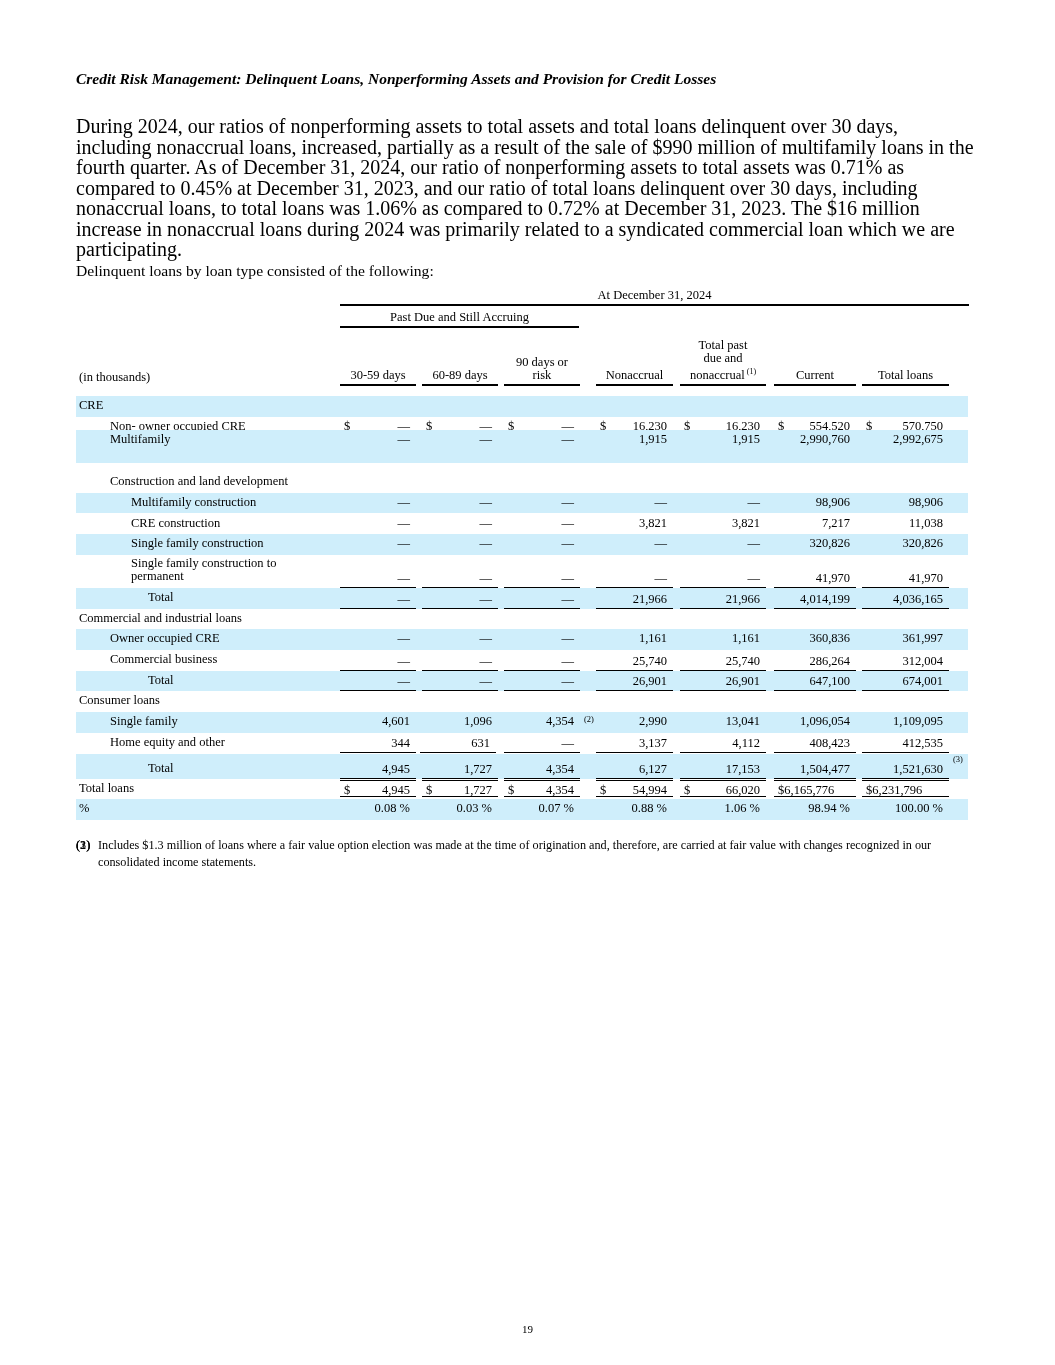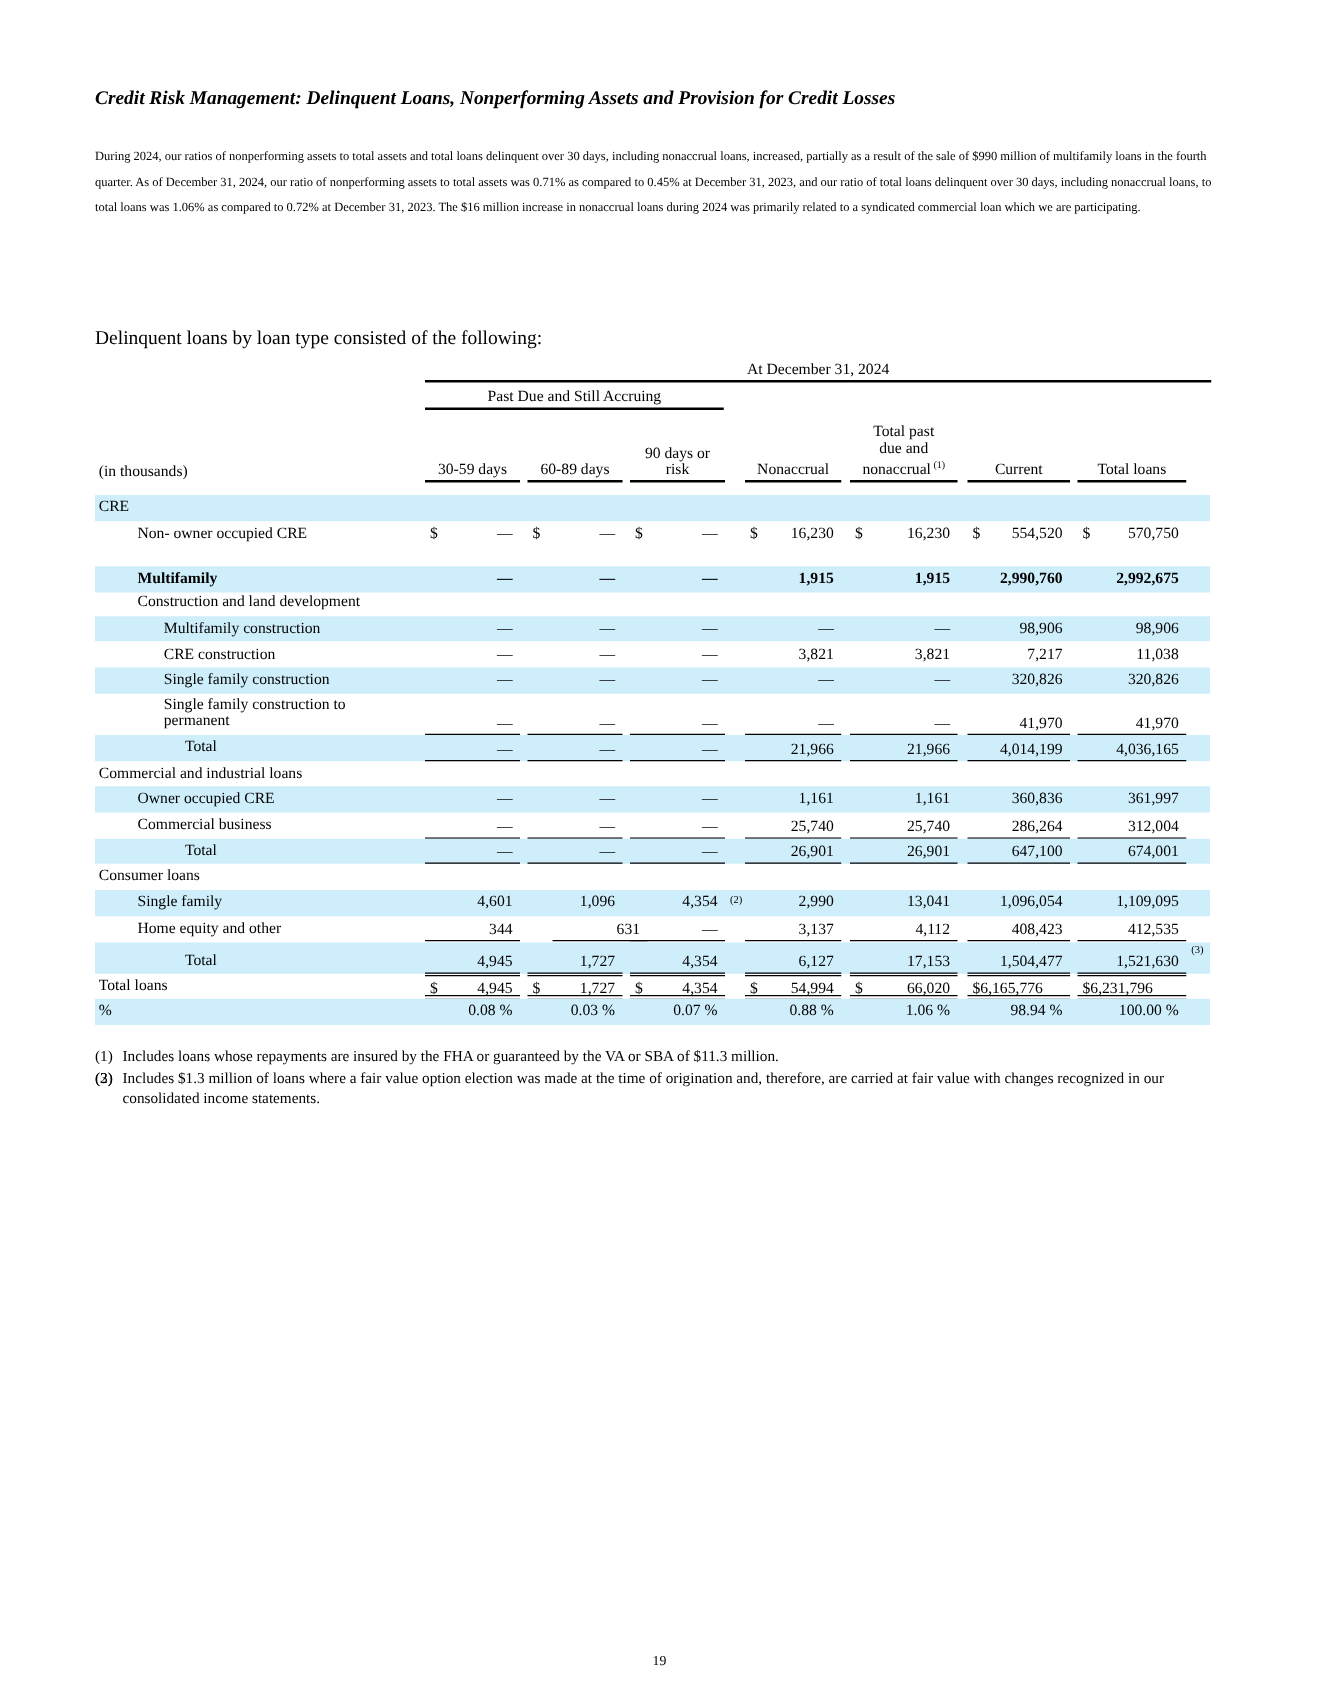--- a/index.html
+++ b/index.html
@@ -1,19 +1,19 @@
 <!DOCTYPE html>
 <html><head>
 <meta charset="utf-8">
 <style>
   html, body { margin: 0; padding: 0; background: #ffffff; }
   body { width: 1055px; height: 1365px; position: relative; overflow: hidden;
          font-family: "Liberation Serif", serif; color: #000; }
   .heading { position: absolute; left: 76px; top: 70px; font-size: 15.5px; font-weight: bold; font-style: italic; }
-  .para { position: absolute; left: 76px; top: 116px; width: 900px; font-size: 10px; line-height: 20.5px; }
+  .para { position: absolute; left: 76px; top: 116px; width: 900px; font-size: 20px; line-height: 20.5px; }
   .intro { position: absolute; left: 76px; top: 262px; font-size: 15.6px; }
 
   .tbl { position: absolute; left: 76px; top: 286px; width: 894px; font-size: 12.5px; }
   .hdr-top { position: absolute; left: 264px; width: 629px; top: 0; text-align: center; height: 18px; line-height: 18px;
              border-bottom: 2px solid #000; }
   .hdr-pd { position: absolute; left: 264px; width: 239px; top: 22px; text-align: center; line-height: 18px;
             border-bottom: 2px solid #000; }
   .colhdr { position: absolute; top: 58px; height: 42px; display: flex; align-items: flex-end; justify-content: center;
             text-align: center; line-height: 13px; border-bottom: 2px solid #000; padding-bottom: 2px; box-sizing: border-box; }
   .colhdr sup { font-size: 8px; }
@@ -114,21 +114,21 @@
         </div>
         <div class="cell" style="left: 698px; width: 82px; top: 2px;">
           <span class="dollar">$</span>
           <span class="val">554,520</span>
         </div>
         <div class="cell" style="left: 786px; width: 87px; top: 2px;">
           <span class="dollar">$</span>
           <span class="val">570,750</span>
         </div>
       </div>
-      <div class="row shade" style="top: 57px; height: 21px; font-weight: bold;">
+      <div class="row shade" style="top: 34px; height: 33px;">
         <div class="label" style="left: 34px;">Multifamily</div>
         <div class="cell" style="left: 264px; width: 76px; top: 2px;">
           <span class="val">—</span>
         </div>
         <div class="cell" style="left: 346px; width: 76px; top: 2px;">
           <span class="val">—</span>
         </div>
         <div class="cell" style="left: 428px; width: 76px; top: 2px;">
           <span class="val">—</span>
         </div>
@@ -372,21 +372,21 @@
         <div class="cell" style="left: 786px; width: 87px; top: 2px;">
           <span class="val">1,109,095</span>
         </div>
         <span class="fnmark" style="left: 508px; top: 2px;">(2)</span>
       </div>
       <div class="row" style="top: 336.8px; height: 20.7px;">
         <div class="label" style="left: 34px;">Home equity and other</div>
         <div class="cell ul" style="left: 264px; width: 76px; top: 1.7px;">
           <span class="val">344</span>
         </div>
-        <div class="cell ul" style="left: 366px; width: 76px; top: 1.7px;">
+        <div class="cell ul" style="left: 344px; width: 76px; top: 1.7px;">
           <span class="val">631</span>
         </div>
         <div class="cell ul" style="left: 428px; width: 76px; top: 1.7px;">
           <span class="val">—</span>
         </div>
         <div class="cell ul" style="left: 520px; width: 77px; top: 1.7px;">
           <span class="val">3,137</span>
         </div>
         <div class="cell ul" style="left: 604px; width: 86px; top: 1.7px;">
           <span class="val">4,112</span>
@@ -473,17 +473,17 @@
           <span class="val">98.94 %</span>
         </div>
         <div class="cell" style="left: 786px; width: 87px; top: 2px;">
           <span class="val">100.00 %</span>
         </div>
       </div>
     </div>
 </div>
 
 <div class="notes" id="notes">
-    <div class="note"><span class="num">(1)</span><span>Includes loans whose repayments are insured by the FHA or guaranteed by the VA or SBA of $11.3 million.</span></div>
+    <div class="note"><span class="num">(1)</span></div>
     <div class="note"><span class="num">(2)</span></div>
     <div class="note"><span class="num">(3)</span><span>Includes $1.3 million of loans where a fair value option election was made at the time of origination and, therefore, are carried at fair value with changes recognized in our consolidated income statements.</span></div>
   </div>
 <div class="pagenum">19</div>
 
 </body></html>

